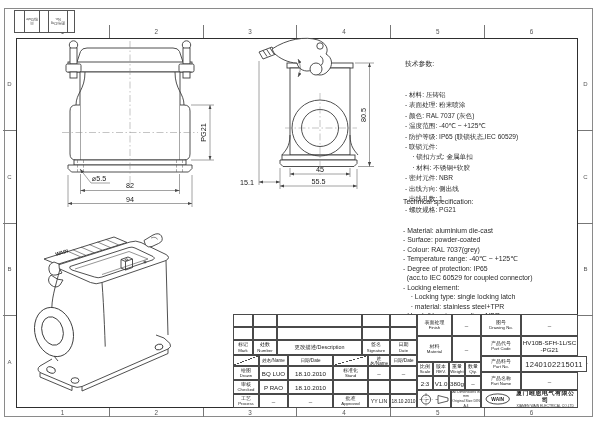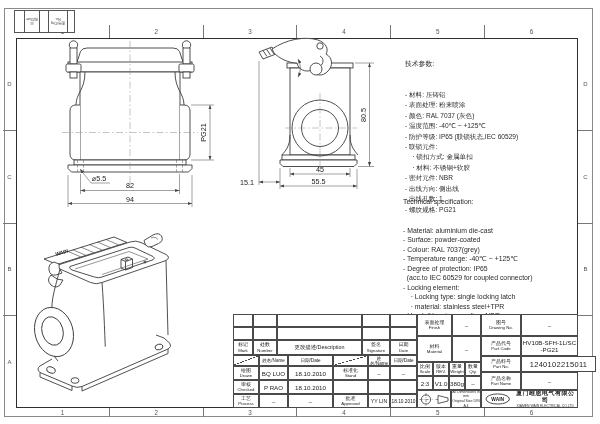--- a/index.html
+++ b/index.html
@@ -420,21 +420,21 @@
       <span class="en">Part Code</span>
     </div>
   <div class="cell pcode" style="left:521px;top:336px;width:57px;height:20px;">
     <span>HV10B-SFH-1L/SC</span>
       <span>-PG21</span>
     </div>
   <div class="cell lbl2" style="left:481px;top:356px;width:40px;height:16px;">
     <span class="cn">产品料号</span>
       <span class="en">Part No.</span>
     </div>
-  <div class="cell pno" style="left:521px;top:356px;width:75px;height:16px;">1240102215011</div>
+  <div class="cell pno" style="left:521px;top:356px;width:66px;height:16px;">1240102215011</div>
   <div class="cell lbl2" style="left:481px;top:372px;width:40px;height:18px;">
     <span class="cn">产品名称</span>
       <span class="en">Part Name</span>
     </div>
   <div class="cell v" style="left:521px;top:372px;width:57px;height:18px;">–</div>
 
   <div class="cell company" style="left:481px;top:390px;width:97px;height:18px;">
     <svg width="26" height="12" viewBox="0 0 26 12">
       <ellipse cx="13" cy="6" rx="12" ry="5.2" fill="none" stroke="#333" stroke-width="0.9"></ellipse>
       <text x="13" y="8.2" text-anchor="middle" font-size="5" font-weight="bold" fill="#222">WAIN</text>

